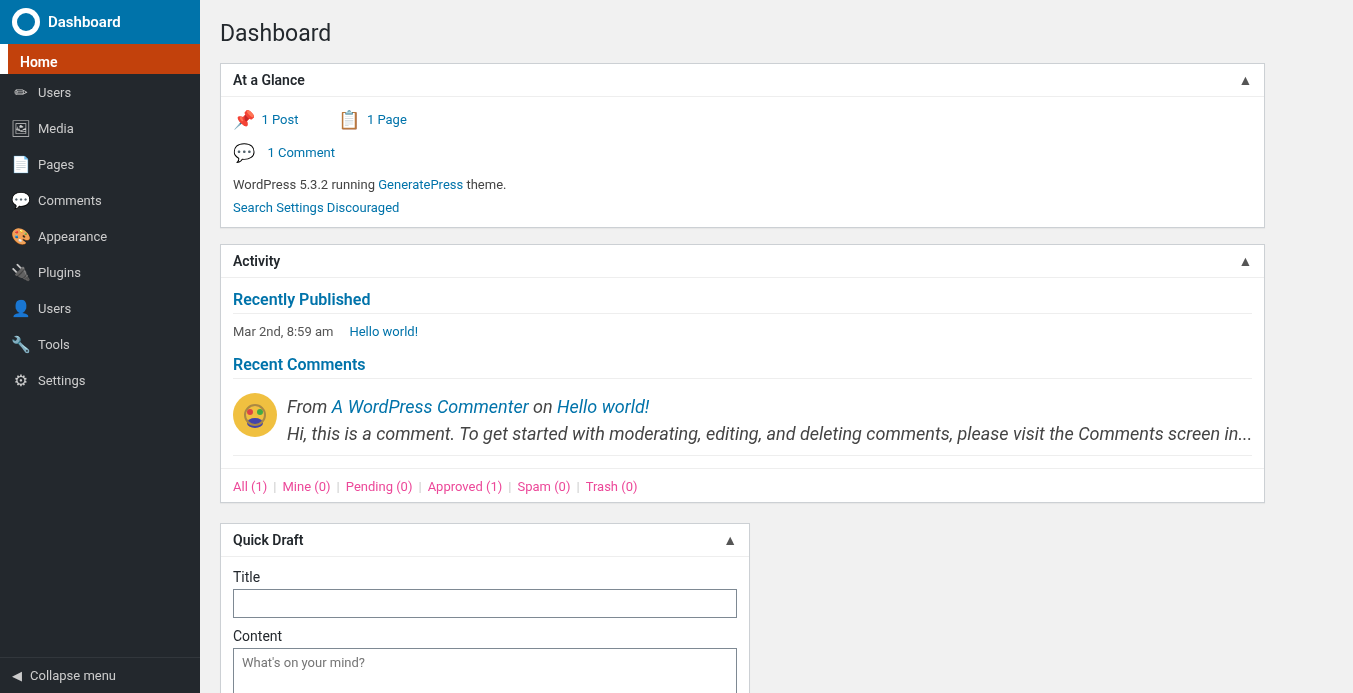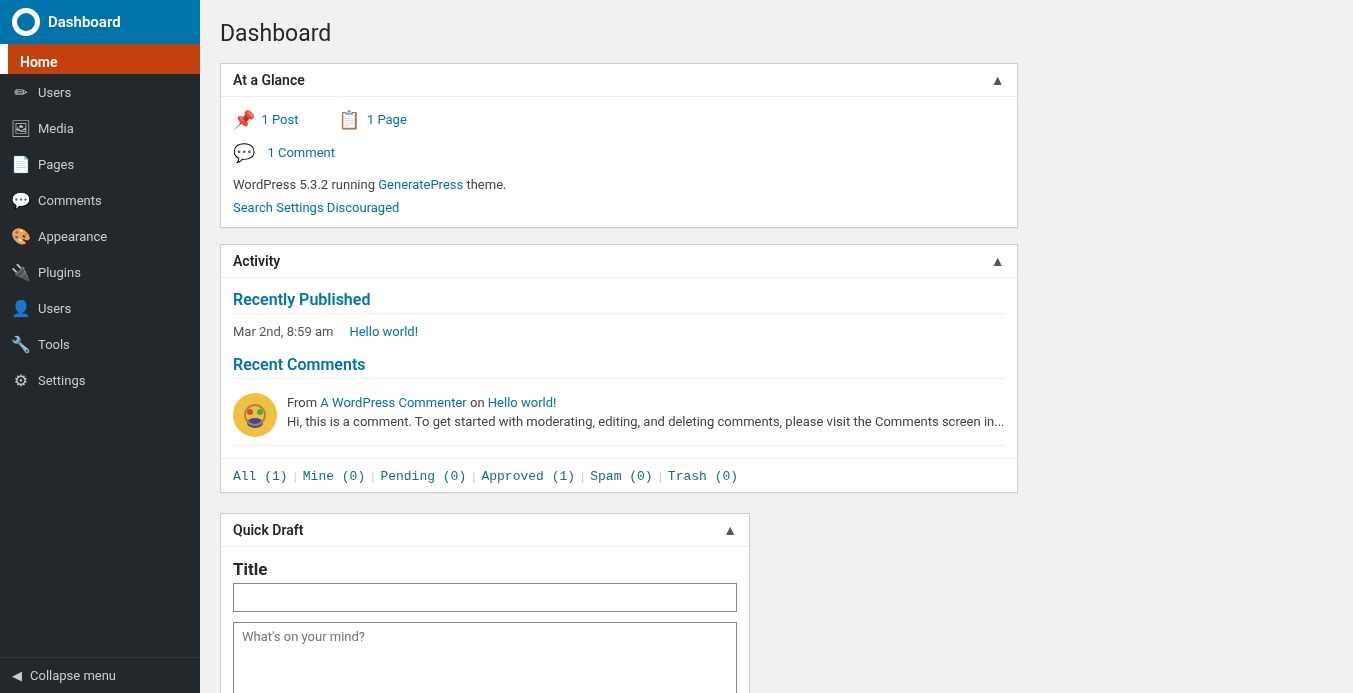--- a/index.html
+++ b/index.html
@@ -185,42 +185,42 @@
     }
     .comment-avatar {
       width: 44px; height: 44px;
       background: #f0c040;
       border-radius: 50%;
       flex-shrink: 0;
       display: flex; align-items: center; justify-content: center;
       font-size: 22px;
       overflow: hidden;
     }
-    .comment-content { font-size: 13px; color: #444; line-height: 1.5; }
+    .comment-content { font-size: 18px; color: #444; line-height: 1.5; font-style: italic; }
     .comment-from { color: #444; }
     .comment-author-link { color: #0073aa; text-decoration: none; }
     .comment-post-link { color: #0073aa; text-decoration: none; }
     .comment-body { color: #444; }
     .comment-footer {
       display: flex;
       gap: 6px;
       padding: 10px 12px 8px;
       border-top: 1px solid #eee;
       font-size: 13px;
     }
-    .comment-filter-link { color: #0f766e; text-decoration: none; font-family: Liberation Mono, monospace; }
+    .comment-filter-link { color: #ec4899; text-decoration: none; }
     .comment-filter-sep { color: #ccc; }
 
     
     .quick-draft-label {
-      font-size: 17px;
+      font-size: 14px;
       color: #23282d;
       margin-bottom: 4px;
       display: block;
-      font-weight: 700;
+      font-weight: 400;
     }
     .quick-draft-input {
       width: 100%;
       border: 1px solid #7e8993;
       padding: 6px 8px;
       font-size: 13px;
       color: #32373c;
       outline: none;
       margin-bottom: 10px;
     }
@@ -402,20 +402,21 @@
 
     <div class="col-right">
       <div class="widget">
         <div class="widget-header">
           <span class="widget-title">Quick Draft</span>
           <span class="widget-toggle">▲</span>
         </div>
         <div class="widget-body">
           <label class="quick-draft-label">Title</label>
           <input class="quick-draft-input" type="text" placeholder="" style="">
+          <label class="quick-draft-label">Content</label>
           <textarea class="quick-draft-textarea" placeholder="What's on your mind?" style=""></textarea>
           <br>
           <button class="save-draft-btn">Save Draft</button>
         </div>
       </div>
     </div>
   </div>
 </div>
 
 </body></html>

